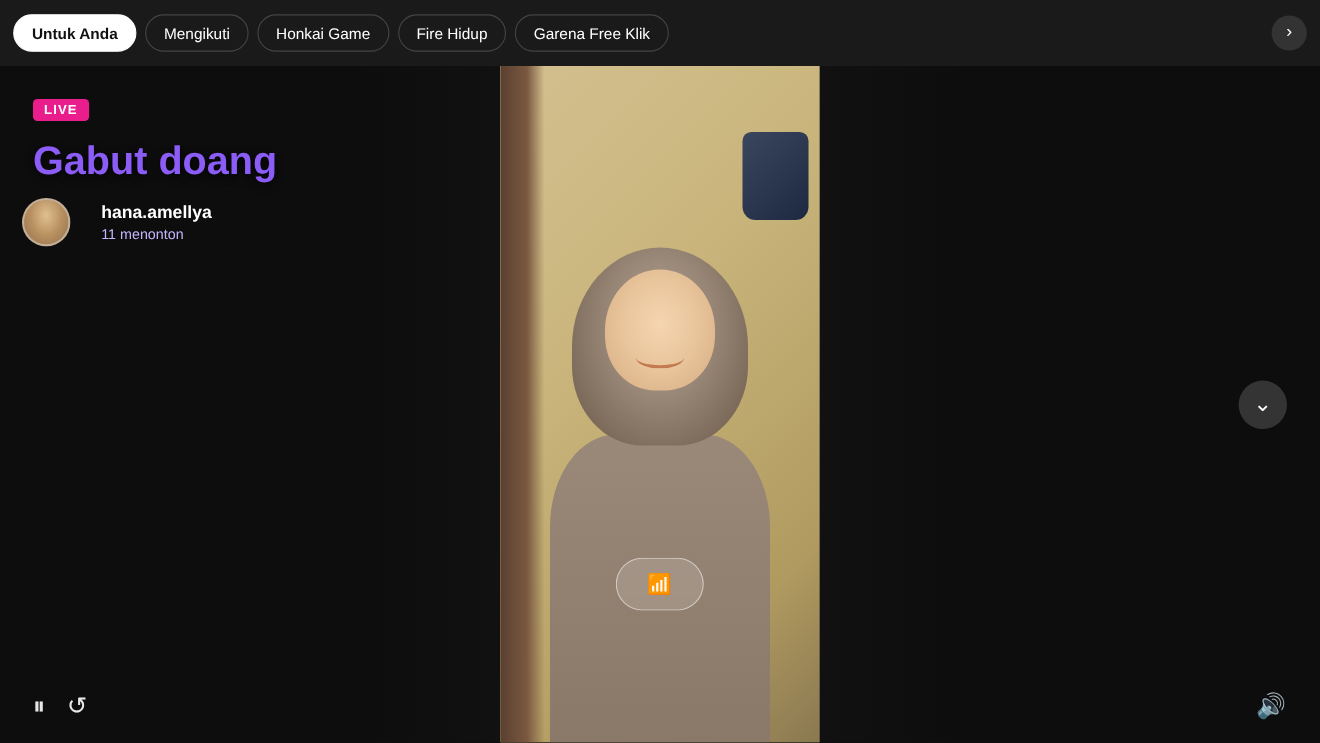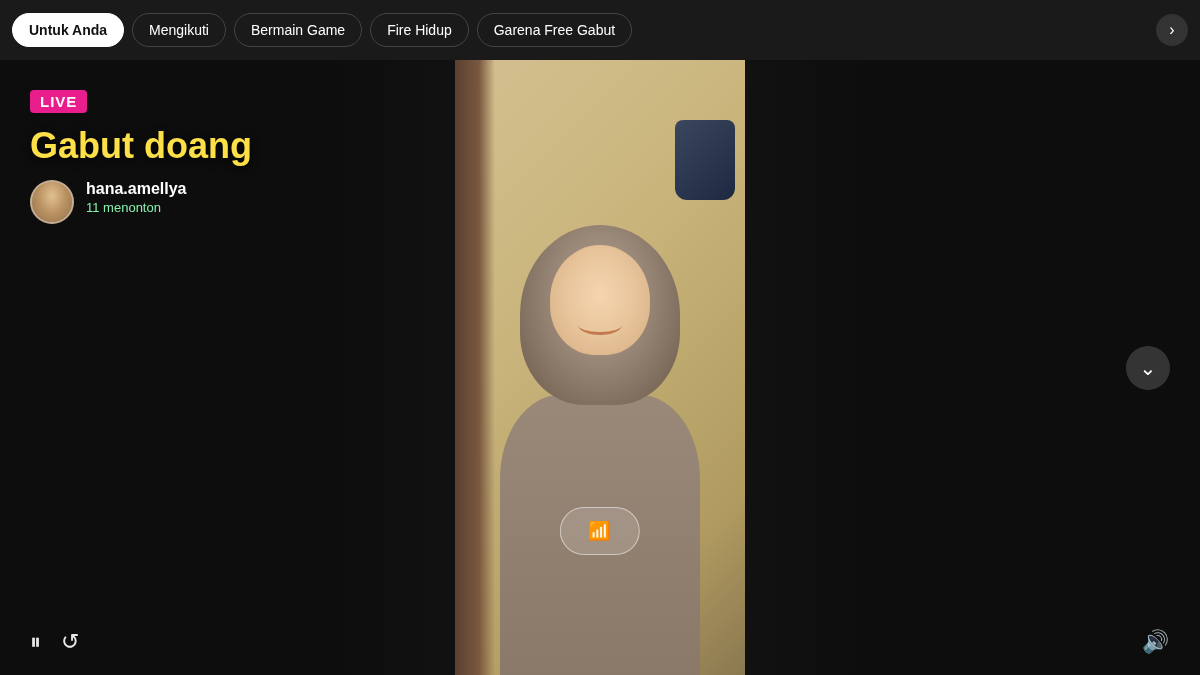--- a/index.html
+++ b/index.html
@@ -195,46 +195,46 @@
       background: linear-gradient(to left, #0d0d0d 0%, #0d0d0d 70%, rgba(13,13,13,0) 100%);
     }
 
     
     #live-badge {
       position: absolute;
       top: 30px;
       left: 30px;
       background: #e91e8c;
       color: #fff;
-      font-size: 15px;
+      font-size: 12px;
       font-weight: 700;
       padding: 3px 10px;
       border-radius: 4px;
       letter-spacing: 1px;
     }
 
     
     #stream-title {
       position: absolute;
       top: 65px;
       left: 30px;
       font-size: 36px;
       font-weight: 700;
-      color: #fde047;
+      color: #8b5cf6;
       text-shadow: 0 2px 8px rgba(0,0,0,0.8);
     }
 
     
     #user-info {
       position: absolute;
       top: 120px;
-      left: 30px;
-      display: flex;
-      align-items: flex-start;
-      gap: 12px;
+      left: 20px;
+      display: flex;
+      align-items: center;
+      gap: 28px;
     }
 
     #user-avatar {
       width: 44px;
       height: 44px;
       border-radius: 50%;
       background: radial-gradient(ellipse, #c8a880 0%, #a08060 100%);
       overflow: hidden;
       flex-shrink: 0;
       border: 2px solid rgba(255,255,255,0.3);
@@ -252,21 +252,21 @@
     }
 
     #username {
       font-size: 16px;
       font-weight: 600;
       color: #fff;
     }
 
     #viewer-count {
       font-size: 13px;
-      color: #86efac;
+      color: #c4b5fd;
       margin-top: 2px;
     }
 
     
     #click-to-watch {
       position: absolute;
       bottom: 120px;
       left: 50%;
       transform: translateX(-50%);
       background: rgba(255,255,255,0.15);
@@ -338,23 +338,23 @@
       align-items: center;
       justify-content: center;
     }
   </style>
 </head>
 <body>
 
 <div id="nav-bar">
   <button class="nav-tab active">Untuk Anda</button>
   <button class="nav-tab">Mengikuti</button>
-  <button class="nav-tab">Bermain Game</button>
+  <button class="nav-tab">Honkai Game</button>
   <button class="nav-tab">Fire Hidup</button>
-  <button class="nav-tab">Garena Free Gabut</button>
+  <button class="nav-tab">Garena Free Klik</button>
   <button class="nav-arrow">›</button>
 </div>
 
 <div id="main-content">
 
   <div id="bg-overlay"></div>
 
   <div id="video-frame">
     <div id="wall-bg"></div>
     <div id="door-frame"></div>

